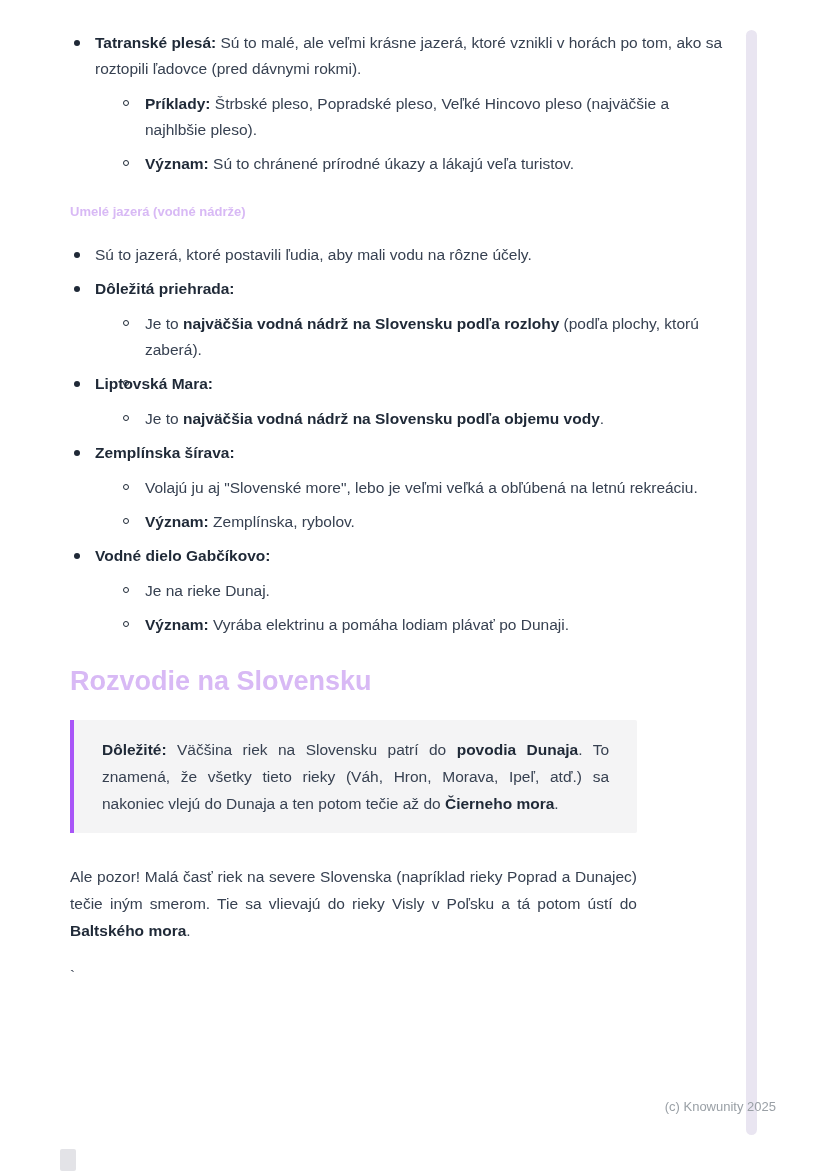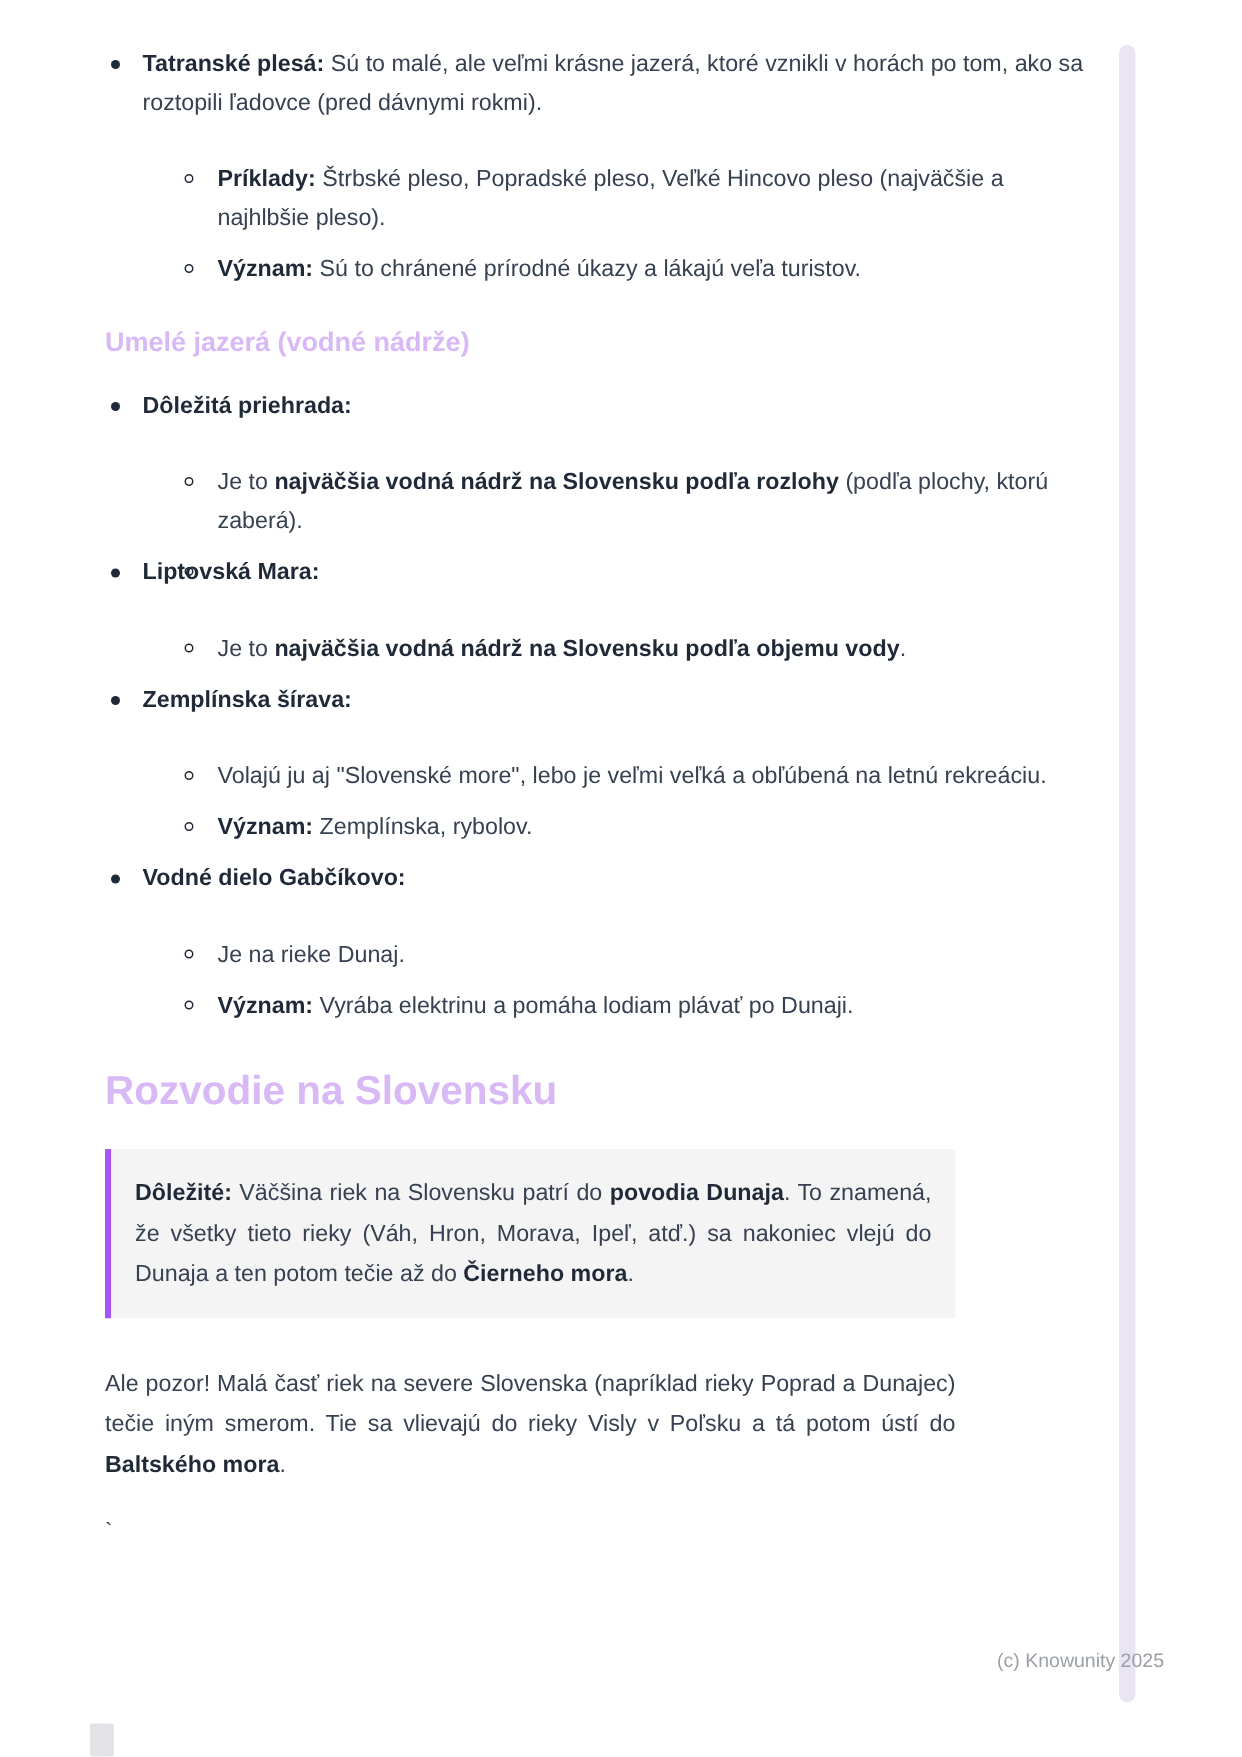--- a/index.html
+++ b/index.html
@@ -7,28 +7,28 @@
     --callout_bg:#f4f4f5; --scrollbar:#e9e5f1; --footer:#9aa0a6;
   }
   *{box-sizing:border-box;}
   html,body{margin:0;padding:0;background:#ffffff;}
   body{width:828px;height:1171px;overflow:hidden;font-family:"Liberation Sans",sans-serif;}
   .page{position:relative;width:828px;height:847px;background:#fff;text-decoration:underline;}
   .content{position:absolute;left:70px;top:30px;width:660px;color:var(--text);font-size:15.5px;line-height:26px;}
   b{font-weight:700;color:var(--bold);}
   ul{list-style:none;margin:0;padding:0;}
   .li{position:relative;padding-left:25px;margin-bottom:8px;}
-  .lvl2{margin-left:24px;margin-top:25px;}
+  .lvl2{margin-left:24px;margin-top:9px;}
   .lvl2 .li{padding-left:26px;}
   .marker{position:absolute;left:4px;top:10px;width:6px;height:6px;border-radius:50%;display:block;}
   .dot{background:var(--bold);}
   .circ{background:transparent;border:1.5px solid var(--bold);width:6px;height:6px;top:9px;}
-  h3.section{color:var(--heading);font-size:18px;line-height:26px;font-weight:700;margin:22px 0 17px;}
+  h3.section{color:var(--heading);font-size:13px;line-height:26px;font-weight:700;margin:22px 0 17px;}
   h2.section{color:var(--heading);font-size:27px;line-height:30px;font-weight:700;margin:28px 0 24px;}
-  .callout{background:var(--callout_bg);border-left:4px solid var(--accent);width:567px;padding:16px 16px;margin-top:18px;border-radius:0 2px 2px 0;}
+  .callout{background:var(--callout_bg);border-left:4px solid var(--accent);width:567px;padding:16px 28px;margin-top:18px;border-radius:0 2px 2px 0;}
   .callout p{margin:0;text-align:justify;line-height:27px;}
   .para{width:567px;text-align:justify;line-height:27px;margin:30px 0 0;}
   .stray{margin:22px 0 0;line-height:20px;}
   .scrollbar{position:absolute;left:746px;top:30px;width:11px;height:1105px;background:var(--scrollbar);border-radius:6px;}
   .footer{position:absolute;right:52px;top:1100px;font-size:13px;line-height:14px;color:var(--footer);}
   .page-edge-fragment{position:absolute;left:60px;top:1149px;width:16px;height:22px;background:#e3e3e7;border-radius:2px;}
 </style>
 </head>
 <body>
 
@@ -48,20 +48,24 @@
             <span class="marker circ"></span>
             <span class="li-text"><b>Význam:</b><span> Sú to chránené prírodné úkazy a lákajú veľa turistov.</span></span>
           </li>
         </ul>
       </li>
     </ul>
 
     <h3 class="section">Umelé jazerá (vodné nádrže)</h3>
 
     <ul class="lvl1">
+      <li class="li">
+        <span class="marker dot"></span>
+        <span class="li-text"><span>Sú to jazerá, ktoré postavili ľudia, aby mali vodu na rôzne účely.</span></span>
+      </li>
 
       <li class="li">
         <span class="marker dot"></span>
         <span class="li-text"><b>Dôležitá priehrada:</b></span>
         <ul class="lvl2">
           <li class="li">
             <span class="marker circ"></span>
             <span class="li-text"><span>Je to </span><b>najväčšia vodná nádrž na Slovensku podľa rozlohy</b><span> (podľa plochy, ktorú zaberá).</span></span>
           </li>
           <li class="li">

